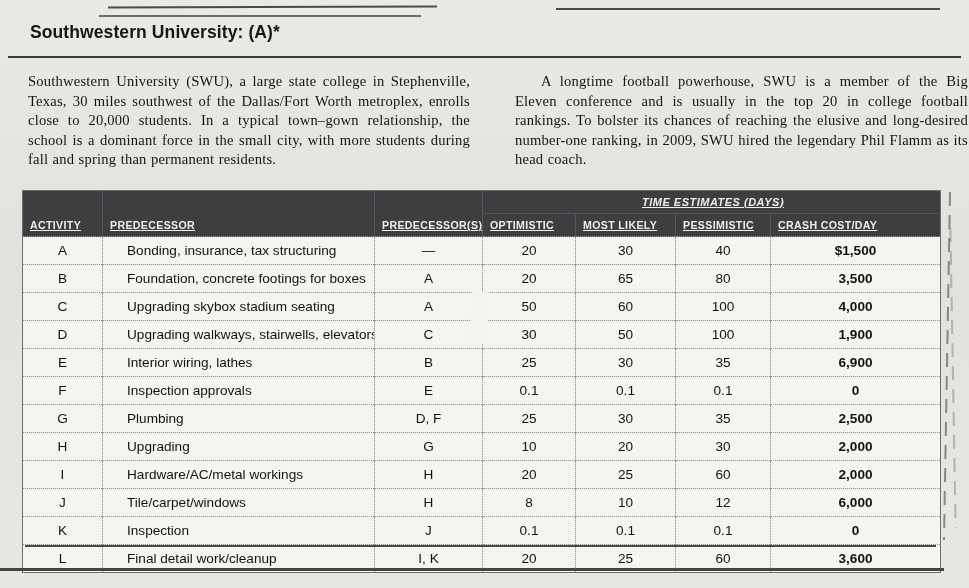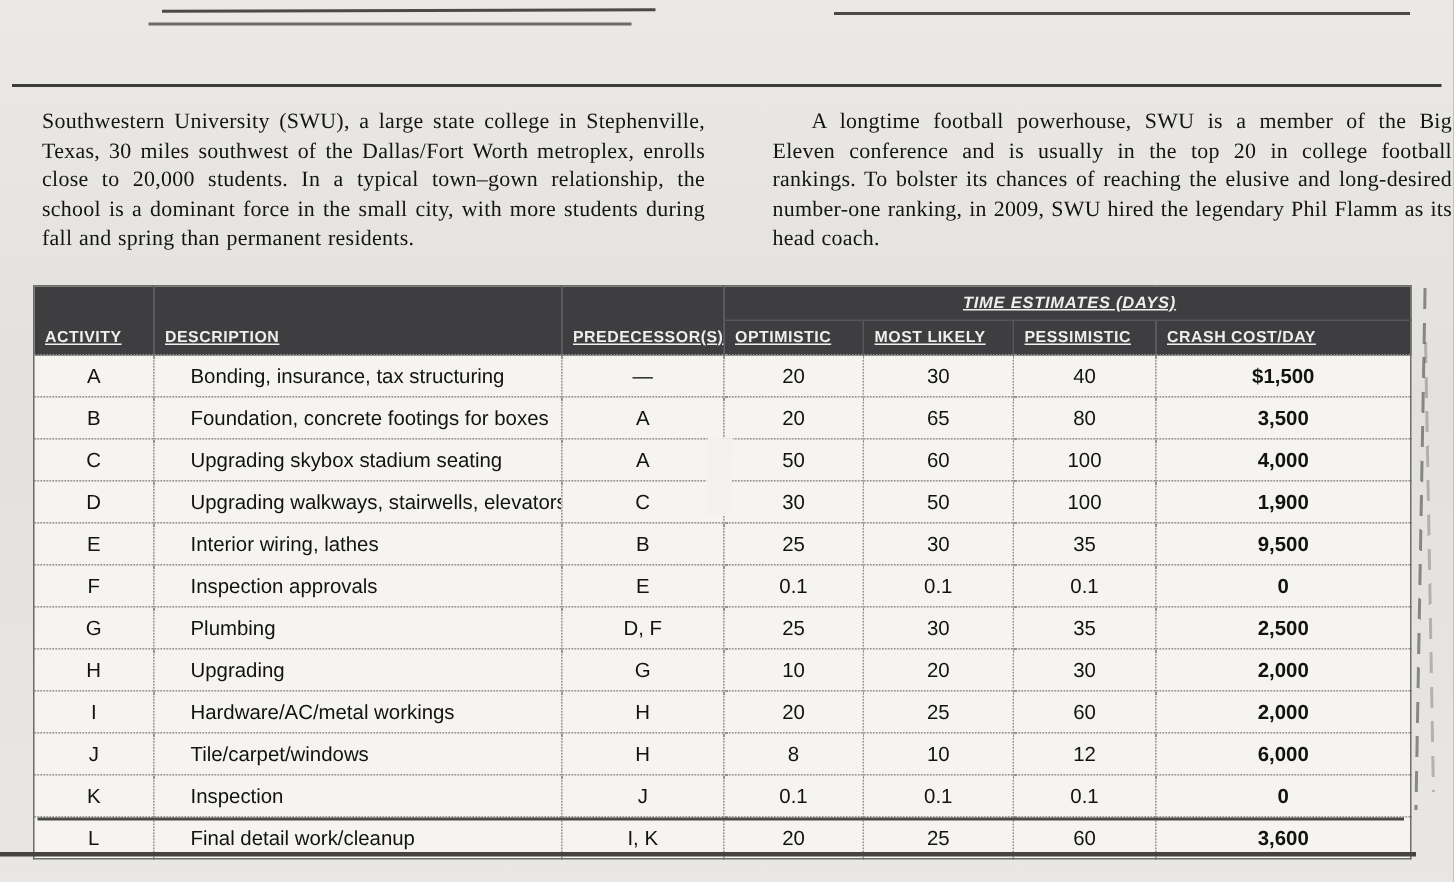--- a/index.html
+++ b/index.html
@@ -68,40 +68,41 @@
 </style>
 </head>
 <body>
 
 <div class="page">
 
   <div class="scan-line line-a"></div>
   <div class="scan-line line-b"></div>
   <div class="scan-line line-c"></div>
 
+  <div class="page-title">Southwestern University: (A)*</div>
   <div class="title-rule"></div>
 
   <div class="intro left">Southwestern University (SWU), a large state college in Stephenville, Texas, 30 miles southwest of the Dallas/Fort Worth metroplex, enrolls close to 20,000 students. In a typical town–gown relationship, the school is a dominant force in the small city, with more students during fall and spring than permanent residents.</div>
   <div class="intro right">A longtime football powerhouse, SWU is a member of the Big Eleven conference and is usually in the top 20 in college football rankings. To bolster its chances of reaching the elusive and long-desired number-one ranking, in 2009, SWU hired the legendary Phil Flamm as its head coach.</div>
 
   <div class="tbl-wrap">
     <table>
       <colgroup>
         <col style="width:80px">
           <col style="width:272px">
           <col style="width:108px">
         <col style="width:93px">
           <col style="width:100px">
           <col style="width:95px">
           <col style="width:170px">
       </colgroup>
       <thead>
         <tr>
           <th rowspan="2" class="rowspan2">ACTIVITY</th>
-          <th rowspan="2" class="rowspan2">DESCRIPTION</th>
+          <th rowspan="2" class="rowspan2">PREDECESSOR</th>
           <th rowspan="2" class="rowspan2">PREDECESSOR(S)</th>
           <th colspan="4" class="group-th">TIME ESTIMATES (DAYS)</th>
         </tr>
         <tr class="sub-row">
           <th>OPTIMISTIC</th>
           <th>MOST LIKELY</th>
           <th>PESSIMISTIC</th>
           <th>CRASH COST/DAY</th>
         </tr>
       </thead>
@@ -142,21 +143,21 @@
       <td>100</td>
       <td>1,900</td>
     </tr>
           <tr>
       <td>E</td>
       <td class="desc">Interior wiring, lathes</td>
       <td>B</td>
       <td>25</td>
       <td>30</td>
       <td>35</td>
-      <td>9,500</td>
+      <td>6,900</td>
     </tr>
           <tr>
       <td>F</td>
       <td class="desc">Inspection approvals</td>
       <td>E</td>
       <td>0.1</td>
       <td>0.1</td>
       <td>0.1</td>
       <td>0</td>
     </tr>

